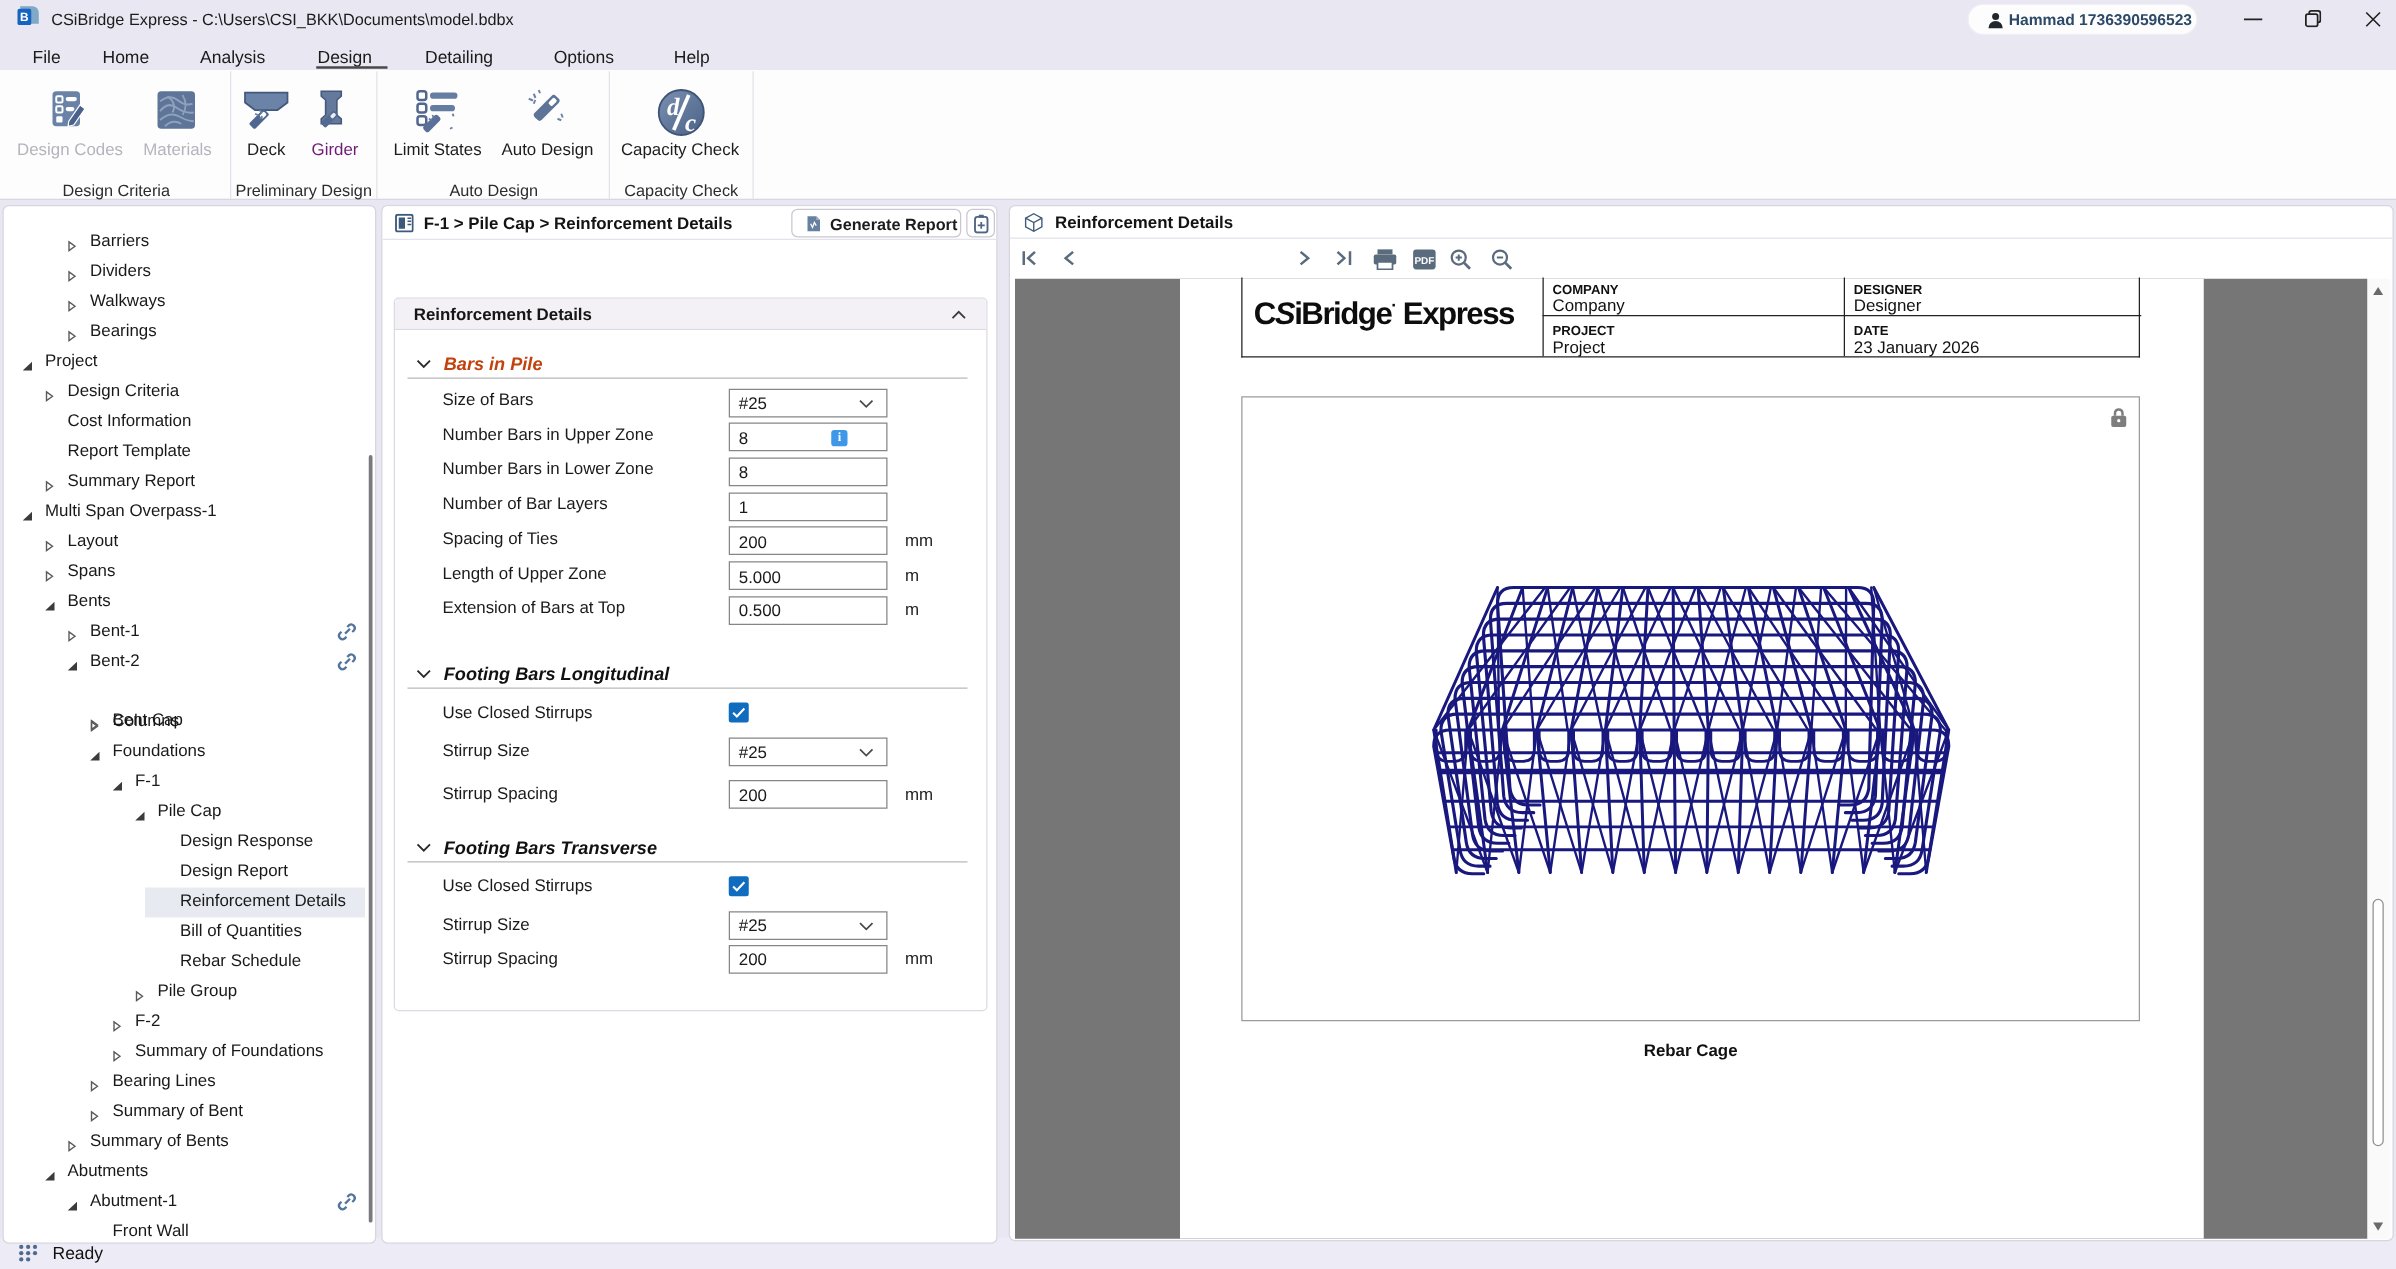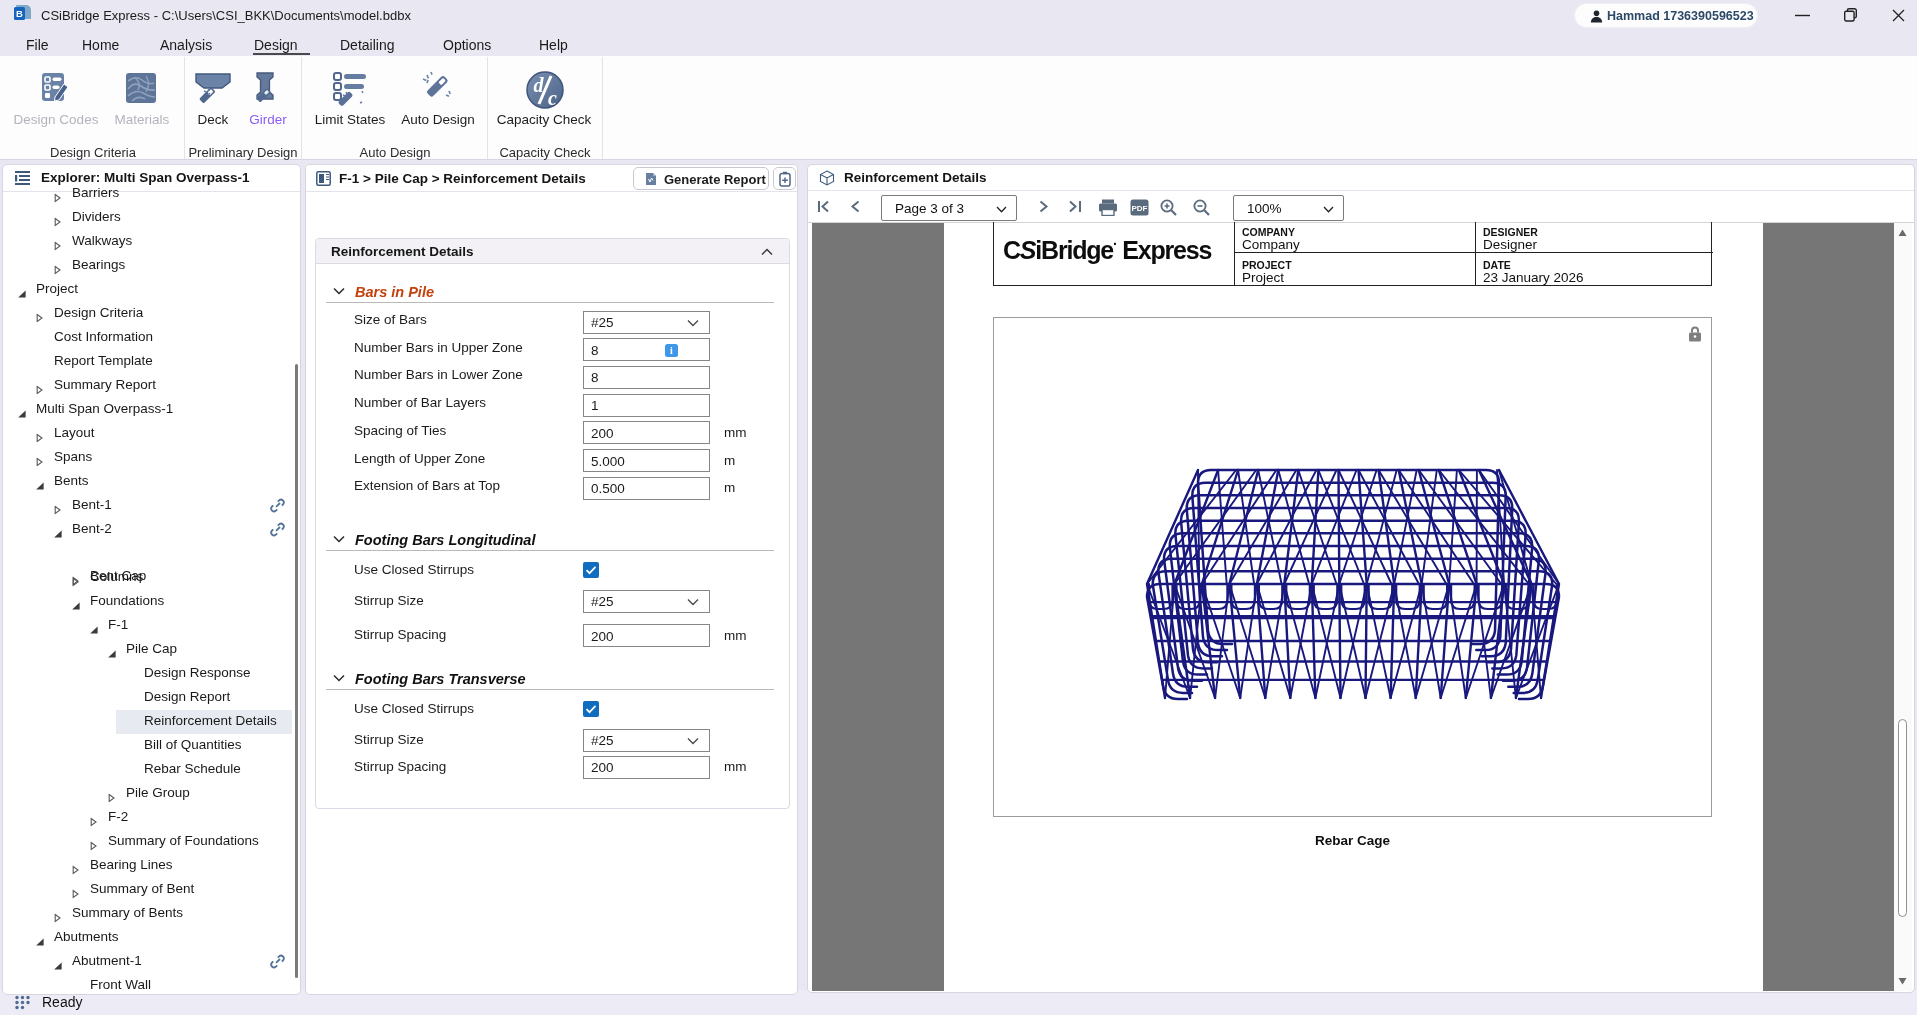--- a/index.html
+++ b/index.html
@@ -108,21 +108,21 @@
           </linearGradient>
         </defs>
         <circle cx="20" cy="20" r="18" fill="url(#ccg)" stroke="#3e5478" stroke-width="1.5"></circle>
         <text x="13.5" y="22" font-size="20" font-style="italic" font-weight="bold" fill="#fff" font-family="Liberation Serif,serif" text-anchor="middle">d</text>
         <text x="27.5" y="35" font-size="20" font-style="italic" font-weight="bold" fill="#fff" font-family="Liberation Serif,serif" text-anchor="middle">c</text>
         <path d="M26 6 L14 34" stroke="#fff" stroke-width="3"></path>
       </svg></div>
     <div style="position:absolute;left:-24.0px;top:56px;width:160px;text-align:center;font-size:13.5px;color:#b4b4bc">Design Codes</div>
     <div style="position:absolute;left:62.0px;top:56px;width:160px;text-align:center;font-size:13.5px;color:#b4b4bc">Materials</div>
     <div style="position:absolute;left:133.0px;top:56px;width:160px;text-align:center;font-size:13.5px;color:#1d1d1d">Deck</div>
-    <div style="position:absolute;left:188.0px;top:56px;width:160px;text-align:center;font-size:13.5px;color:#8b5cf6">Girder</div>
+    <div style="position:absolute;left:188.0px;top:56px;width:160px;text-align:center;font-size:13.5px;color:#701a75">Girder</div>
     <div style="position:absolute;left:270.0px;top:56px;width:160px;text-align:center;font-size:13.5px;color:#1d1d1d">Limit States</div>
     <div style="position:absolute;left:358.0px;top:56px;width:160px;text-align:center;font-size:13.5px;color:#1d1d1d">Auto Design</div>
     <div style="position:absolute;left:464.0px;top:56px;width:160px;text-align:center;font-size:13.5px;color:#1d1d1d">Capacity Check</div>
     <div style="position:absolute;left:-7.0px;top:89px;width:200px;text-align:center;font-size:13px;color:#2c2c2c">Design Criteria</div>
     <div style="position:absolute;left:143.0px;top:89px;width:200px;text-align:center;font-size:13px;color:#2c2c2c">Preliminary Design</div>
     <div style="position:absolute;left:295.0px;top:89px;width:200px;text-align:center;font-size:13px;color:#2c2c2c">Auto Design</div>
     <div style="position:absolute;left:445.0px;top:89px;width:200px;text-align:center;font-size:13px;color:#2c2c2c">Capacity Check</div>
   </div>
 
 <div class="abs" style="left:0;top:990px;width:1917px;height:25px;background:#edebf5">
@@ -135,29 +135,20 @@
         <circle cx="8.5" cy="7.5" r="1.7"></circle>
         <circle cx="14" cy="7.5" r="1.7"></circle>
     <circle cx="3" cy="12.5" r="1.7"></circle>
         <circle cx="8.5" cy="12.5" r="1.7"></circle>
       </g>
   </svg>
   <span style="position:absolute;left:42px;top:4px;font-size:14px;color:#111">Ready</span>
 </div>
 
 <div class="panel" style="left:2px;top:164px;width:299px;height:831px;overflow:hidden">
-  <div style="position:absolute;left:0;top:0;width:100%;height:27px;border-bottom:1px solid #e4e2ea">
-    <svg style="position:absolute;left:11px;top:5px" width="17" height="16" viewBox="0 0 17 16">
-      <g stroke="#3d5a7d" stroke-width="1.8" fill="none">
-      <path d="M1 2 H16 M5 6 H16 M5 10 H16 M1 14 H16"></path>
-        </g>
-      <rect x="1" y="5" width="2.2" height="6.5" fill="#3d5a7d"></rect>
-    </svg>
-    <span style="position:absolute;left:38px;top:5px;font-size:13.5px;font-weight:bold;color:#141414">Explorer: Multi Span Overpass-1</span>
-  </div>
   <div style="position:absolute;left:-2px;top:-164px;width:0;height:0">
       <div style="position:absolute;left:0;top:180.5px;width:298px;height:24px;">
         <span style="position:absolute;left:52px;top:7px"><svg width="9" height="10" viewBox="0 0 9 10">
             <path d="M2.2 1.5 L7 5 L2.2 8.5 Z" fill="none" stroke="#5a5a5a" stroke-width="1.1"></path>
           </svg></span>
         <span style="position:absolute;left:71px;top:3.5px;font-size:13.5px;color:#191919;white-space:nowrap">Barriers</span>
       </div>
       <div style="position:absolute;left:0;top:204.5px;width:298px;height:24px;">
         <span style="position:absolute;left:52px;top:7px"><svg width="9" height="10" viewBox="0 0 9 10">
             <path d="M2.2 1.5 L7 5 L2.2 8.5 Z" fill="none" stroke="#5a5a5a" stroke-width="1.1"></path>
@@ -474,34 +465,20 @@
 
 <div class="panel" style="left:807px;top:164px;width:1108px;height:829px;overflow:hidden;border-radius:5px">
   <div style="position:absolute;left:0;top:0;width:100%;height:26px;border-bottom:1px solid #e4e2ea">
     <svg style="position:absolute;left:11px;top:5px" width="16" height="16" viewBox="0 0 16 16">
       <g fill="none" stroke="#3d5a7d" stroke-width="1.1">
       <path d="M8 1 L14.5 4.5 L14.5 11.5 L8 15 L1.5 11.5 L1.5 4.5 Z"></path>
       <path d="M1.5 4.5 L8 8 L14.5 4.5 M8 8 V15"></path>
         </g>
     </svg>
     <span style="position:absolute;left:36px;top:4.5px;font-size:13.5px;font-weight:bold;color:#141414">Reinforcement Details</span>
-  </div>
-  <div style="position:absolute;left:0;top:26px;width:100%;height:32px;background:#fff;border-bottom:1px solid #d4d4d4">
-    <div style="position:absolute;left:73px;top:4px;width:136px;height:26px;border:1px solid #7b7b7b;border-radius:2px;background:#fff">
-      <span style="position:absolute;left:13px;top:4.5px;font-size:13.5px;color:#111">Page 3 of 3</span>
-      <svg style="position:absolute;right:9px;top:10px" width="11" height="7" viewBox="0 0 11 7">
-          <path d="M1 1 L5.5 5.8 L10 1" fill="none" stroke="#222" stroke-width="1.3"></path>
-        </svg>
-    </div>
-    <div style="position:absolute;left:425px;top:4px;width:111px;height:26px;border:1px solid #7b7b7b;border-radius:2px;background:#fff">
-      <span style="position:absolute;left:13px;top:4.5px;font-size:13.5px;color:#111">100%</span>
-      <svg style="position:absolute;right:9px;top:10px" width="11" height="7" viewBox="0 0 11 7">
-          <path d="M1 1 L5.5 5.8 L10 1" fill="none" stroke="#222" stroke-width="1.3"></path>
-        </svg>
-    </div>
   </div>
 
   <div style="position:absolute;left:4px;top:58px;width:1082px;height:768px;background:#767676;overflow:hidden">
     <div style="position:absolute;left:132px;top:0;width:819px;height:768px;background:#fff"></div>
   </div>
 
   <div style="position:absolute;left:1086px;top:58px;width:18px;height:768px;background:#fafafa">
     <svg style="position:absolute;left:4px;top:6px" width="9" height="8" viewBox="0 0 9 8">
         <path d="M4.5 0.5 L8.5 7 L0.5 7 Z" fill="#6a6a6a"></path>
       </svg>

